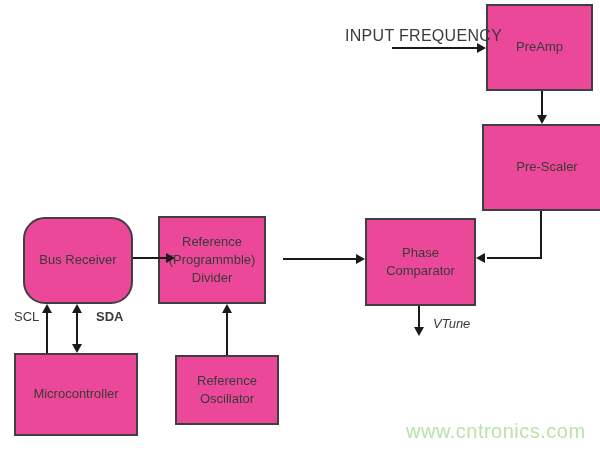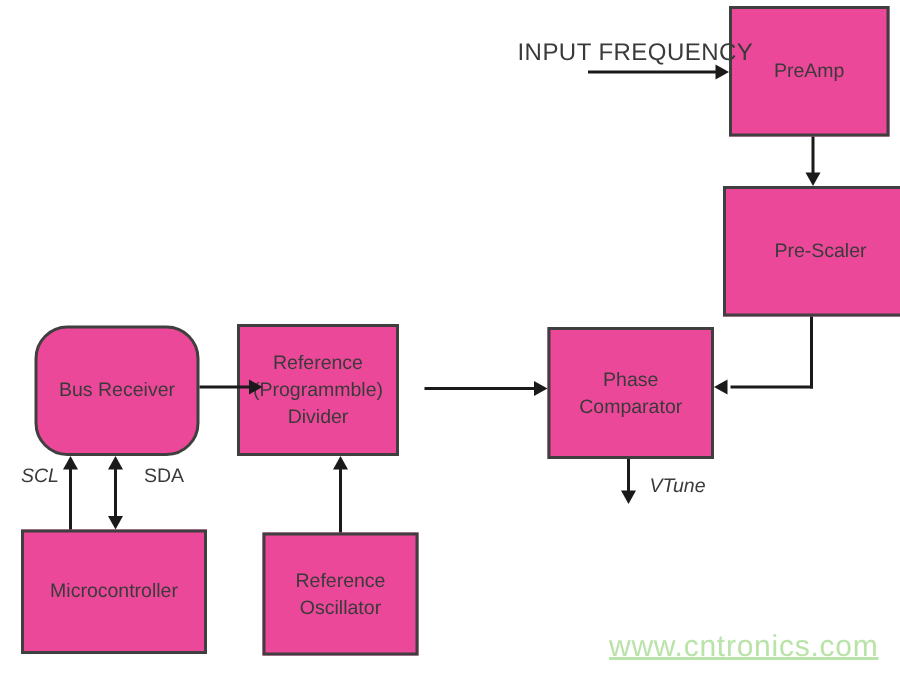--- a/index.html
+++ b/index.html
@@ -27,35 +27,35 @@
   .line{position:absolute;background:#1a1a1a;}
   .hline{height:2px;}
   .vline{width:2px;}
   .ah{position:absolute;width:0;height:0;}
   .ah-right{border-top:5px solid transparent;border-bottom:5px solid transparent;border-left:9px solid #1a1a1a;}
   .ah-left{border-top:5px solid transparent;border-bottom:5px solid transparent;border-right:9px solid #1a1a1a;}
   .ah-up{border-left:5px solid transparent;border-right:5px solid transparent;border-bottom:9px solid #1a1a1a;}
   .ah-down{border-left:5px solid transparent;border-right:5px solid transparent;border-top:9px solid #1a1a1a;}
   .lbl{position:absolute;color:#3a3a3a;font-size:13px;white-space:nowrap;}
   #lbl-input-frequency{left:345px;top:27px;font-size:16px;letter-spacing:.3px;}
-  #lbl-scl{left:14px;top:309px;font-style:italic;}
-  #lbl-sda{left:96px;top:309px;}
+  #lbl-scl{left:14px;top:309px;}
+  #lbl-sda{left:96px;top:309px;font-weight:bold;}
   #lbl-vtune{left:433px;top:316px;font-style:italic;}
   #watermark{
     position:absolute;left:406px;top:420px;
-    font-size:20px;color:#b9e3a8;letter-spacing:.5px;white-space:nowrap;text-decoration:underline;
+    font-size:20px;color:#b9e3a8;letter-spacing:.5px;white-space:nowrap;
   }
   
   #blk-preamp{left:486px;top:4px;width:107px;height:87px;}
   #blk-prescaler{left:482px;top:124px;width:130px;height:87px;}
   #blk-bus-receiver{left:23px;top:217px;width:110px;height:87px;border-radius:22px;}
   #blk-reference-divider{left:158px;top:216px;width:108px;height:88px;}
   #blk-phase-comparator{left:365px;top:218px;width:111px;height:88px;}
   #blk-microcontroller{left:14px;top:353px;width:124px;height:83px;}
-  #blk-reference-oscillator{left:175px;top:355px;width:104px;height:82px;}
+  #blk-reference-oscillator{left:175px;top:355px;width:104px;height:70px;}
 </style>
 </head>
 <body>
 
 <div id="canvas">
 
   <div class="block" id="blk-preamp">
     <span>PreAmp</span>
   </div>
   <div class="block" id="blk-prescaler">

